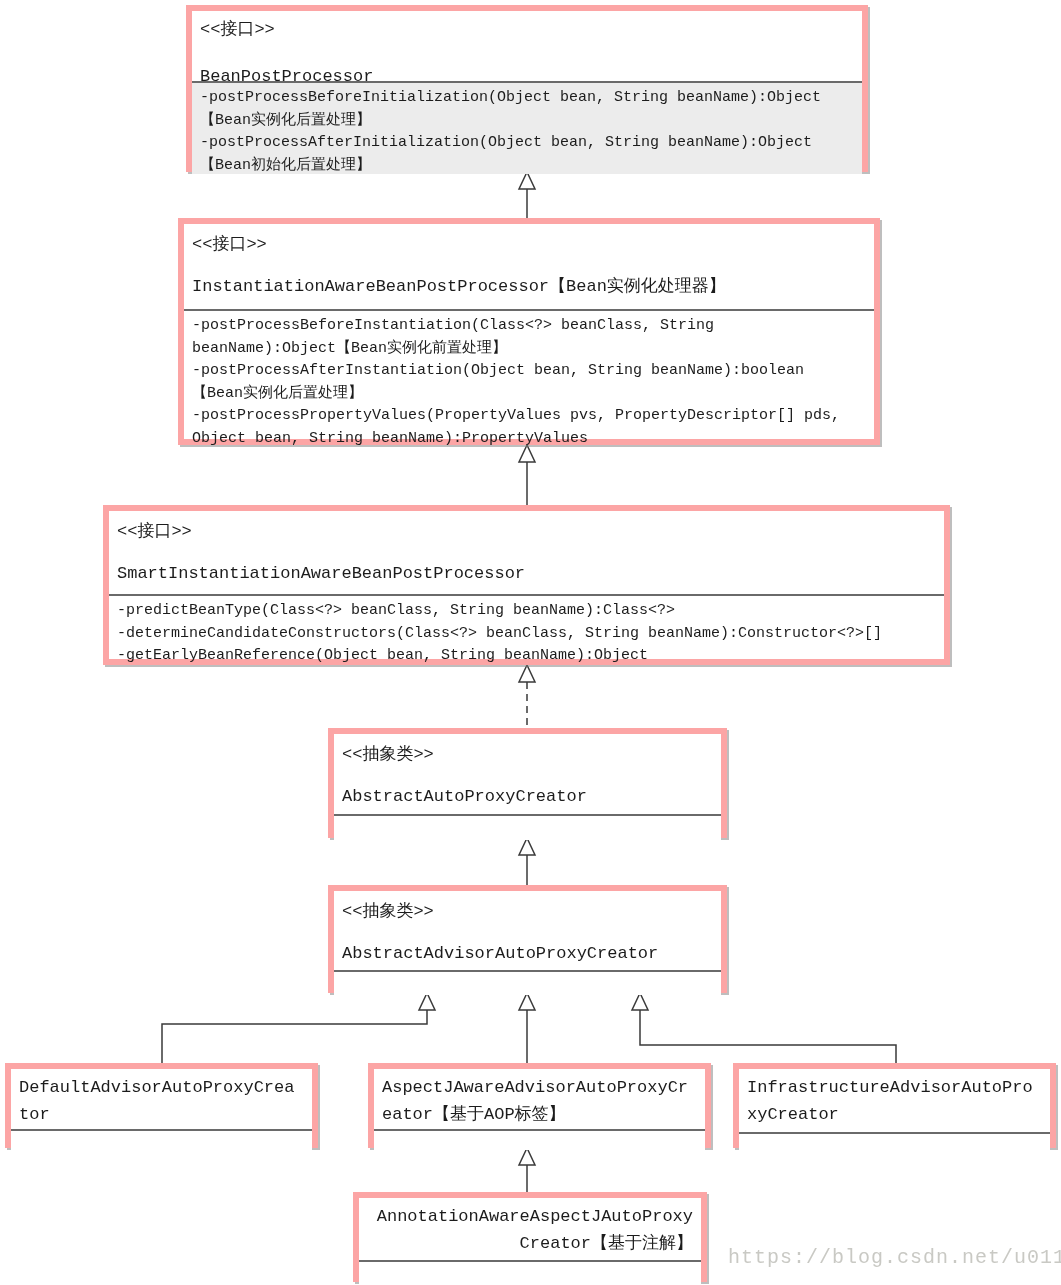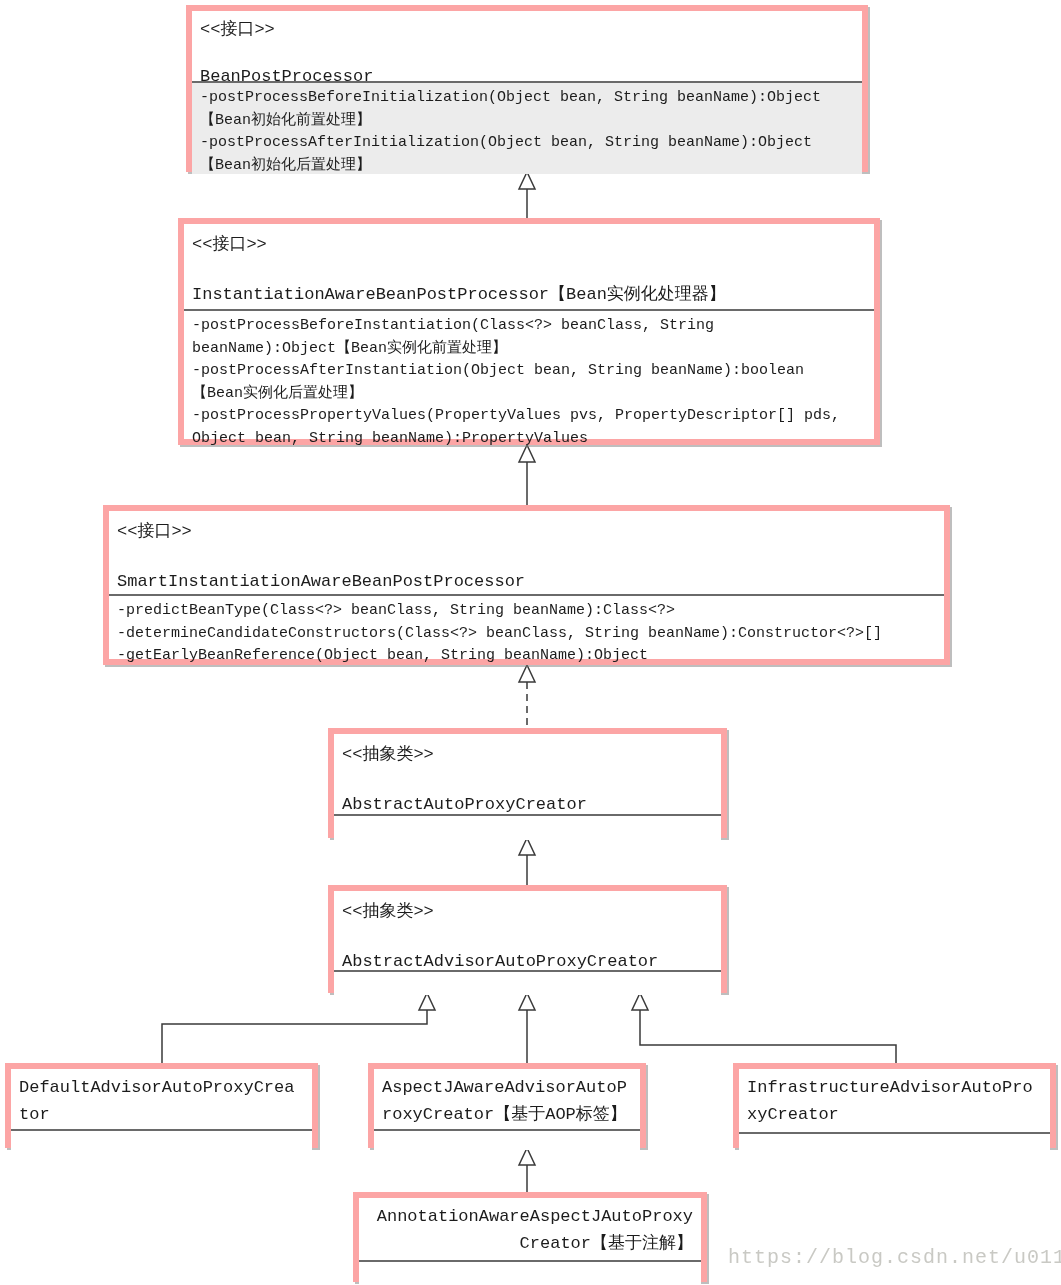--- a/index.html
+++ b/index.html
@@ -12,21 +12,21 @@
     position:absolute; z-index:2; background:#ffffff;
     border:6px solid #fca5a5;
     box-shadow:2px 2px 0 rgba(125,125,125,.5);
     color:#1c1c1c;
   }
   .compartment-title { border-bottom:2px solid #6a6a6a; padding:6px 8px 0 8px; overflow:hidden; }
   .stereotype { font-size:17px; line-height:26px; white-space:nowrap; }
   .class-name { font-size:17px; line-height:26px; white-space:nowrap; }
   .gap-sm .class-name { margin-top:21px; }
   .gap-lg { padding-top:8px; }
-  .gap-lg .class-name { margin-top:24px; }
+  .gap-lg .class-name { margin-top:16px; }
   .compartment-methods {
     font-size:15px; line-height:22.5px; padding:4px 8px;
     white-space:pre-line; overflow:hidden;
   }
   .methods-gray { background:#ececec; }
   .compartment-name-only {
     border-bottom:2px solid #6a6a6a; padding:5px 8px; overflow:hidden;
     font-size:17px; line-height:27px; word-break:break-all;
   }
   .compartment-empty { background:#ffffff; }
@@ -85,21 +85,21 @@
       </g>
     </g>
   </svg>
 
   <div class="uml-box" style="left:186px; top:5px; width:682px; height:167px;">
     <div class="compartment-title gap-sm" style="height:72px;">
       <div class="stereotype">&lt;&lt;接口&gt;&gt;</div>
       <div class="class-name">BeanPostProcessor</div>
     </div>
     <div class="compartment-methods methods-gray" style="height:91px;">-postProcessBeforeInitialization(Object bean, String beanName):Object
-【Bean初始化前置处理】
+【Bean实例化后置处理】
 -postProcessAfterInitialization(Object bean, String beanName):Object
 【Bean初始化后置处理】</div>
   </div>
 
   <div class="uml-box" style="left:178px; top:218px; width:702px; height:227px;">
     <div class="compartment-title gap-lg" style="height:87px;">
       <div class="stereotype">&lt;&lt;接口&gt;&gt;</div>
       <div class="class-name">InstantiationAwareBeanPostProcessor【Bean实例化处理器】</div>
     </div>
     <div class="compartment-methods" style="height:136px;">-postProcessBeforeInstantiation(Class&lt;?&gt; beanClass, String
@@ -134,21 +134,21 @@
       <div class="class-name">AbstractAdvisorAutoProxyCreator</div>
     </div>
     <div class="compartment-empty" style="height:23px;"></div>
   </div>
 
   <div class="uml-box" style="left:5px; top:1063px; width:313px; height:85px;">
     <div class="compartment-name-only" style="height:62px;">DefaultAdvisorAutoProxyCreator</div>
     <div class="compartment-empty" style="height:19px;"></div>
   </div>
 
-  <div class="uml-box" style="left:368px; top:1063px; width:278px; height:85px;">
+  <div class="uml-box" style="left:368px; top:1063px; width:343px; height:85px;">
     <div class="compartment-name-only" style="height:62px;">AspectJAwareAdvisorAutoProxyCreator【基于AOP标签】</div>
     <div class="compartment-empty" style="height:19px;"></div>
   </div>
 
   <div class="uml-box" style="left:733px; top:1063px; width:323px; height:85px;">
     <div class="compartment-name-only" style="height:65px;">InfrastructureAdvisorAutoProxyCreator</div>
     <div class="compartment-empty" style="height:19px;"></div>
   </div>
 
   <div class="uml-box" style="left:353px; top:1192px; width:354px; height:90px;">

